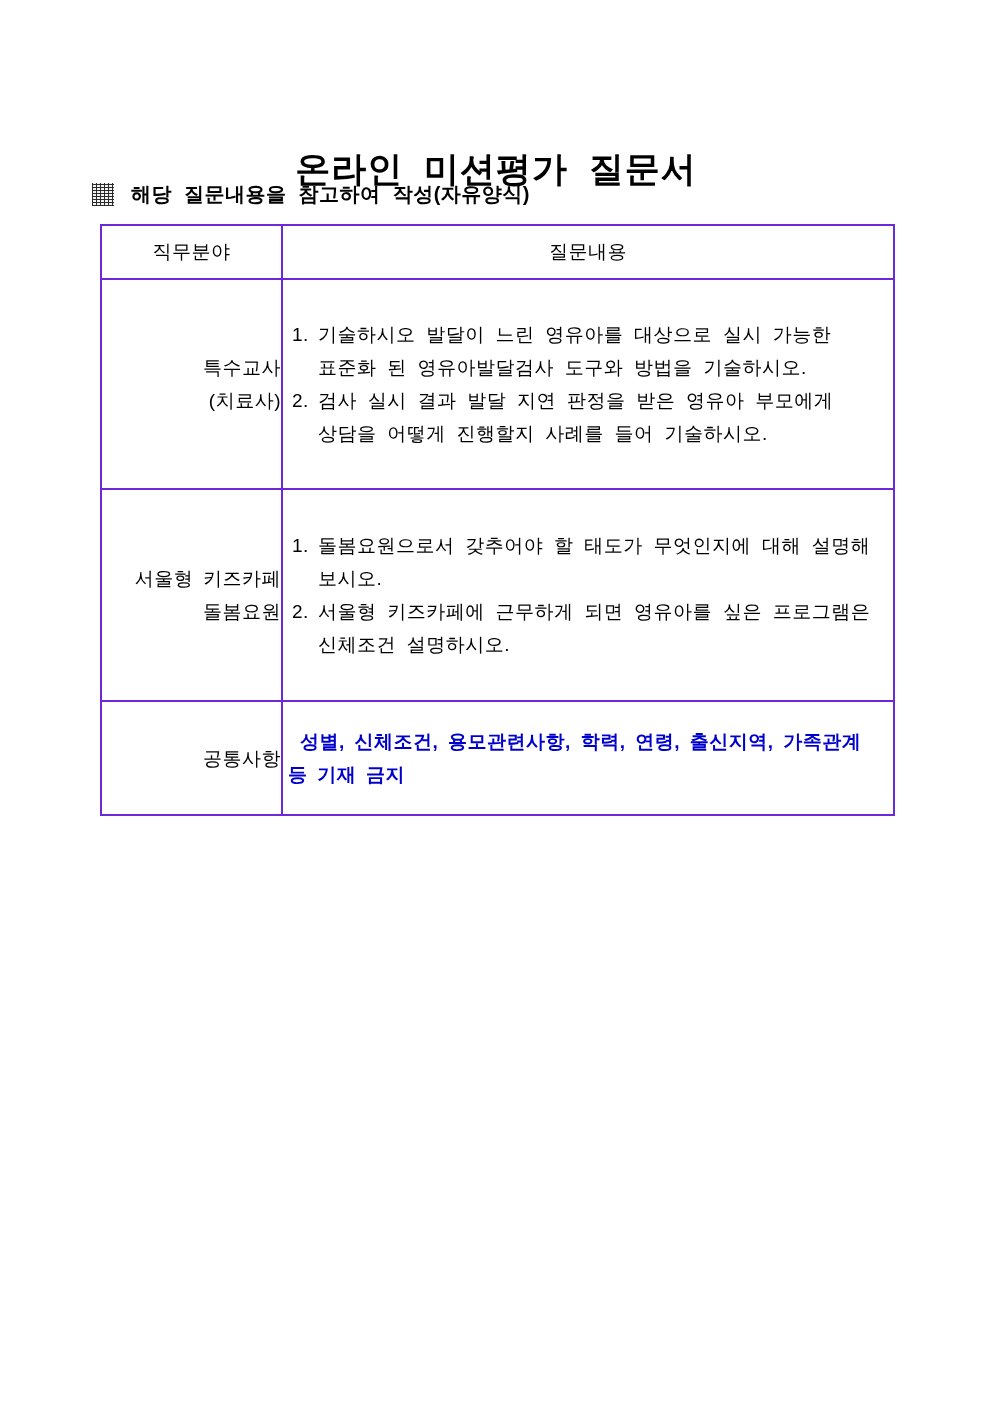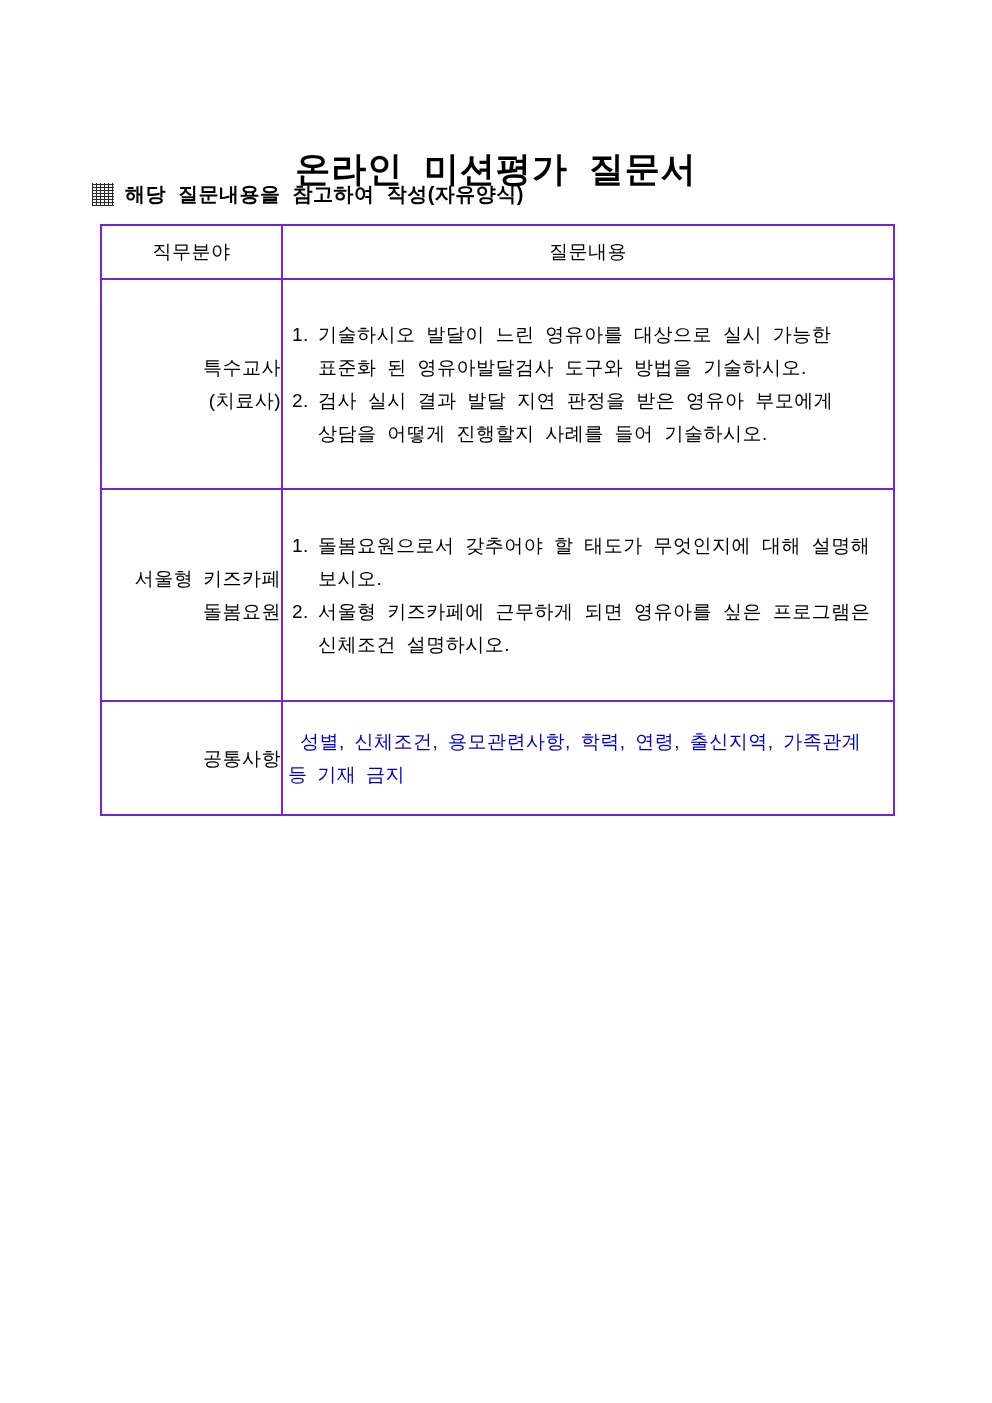--- a/index.html
+++ b/index.html
@@ -38,21 +38,21 @@
   .hatch-icon {
     width: 22px;
     height: 23px;
     flex: none;
     background-image:
       repeating-linear-gradient(0deg, #2a2a2a 0px, #2a2a2a 1px, transparent 1px, transparent 3px),
       repeating-linear-gradient(90deg, #2a2a2a 0px, #2a2a2a 1px, transparent 1px, transparent 4px);
     background-color: #f2f2f2;
   }
   .instruction-text {
-    margin-left: 11px;
+    margin-left: 17px;
     font-size: 20px;
     font-weight: bold;
     letter-spacing: 0.5px;
     word-spacing: 6px;
   }
   table.qtable {
     position: absolute;
     top: 224px;
     left: 100px;
     width: 793px;
@@ -90,21 +90,21 @@
     flex: none;
     width: 26px;
     white-space: nowrap;
   }
   .item .txt { white-space: nowrap; }
   td.note-cell {
     padding-left: 5px;
   }
   .note-line {
     color: #0000CC;
-    font-weight: normal;
+    font-weight: bold;
     line-height: 33px;
     word-spacing: 4px;
     white-space: nowrap;
   }
   .note-line.first { padding-left: 12px; }
 </style>
 </head>
 <body>
 
 <div class="page">

